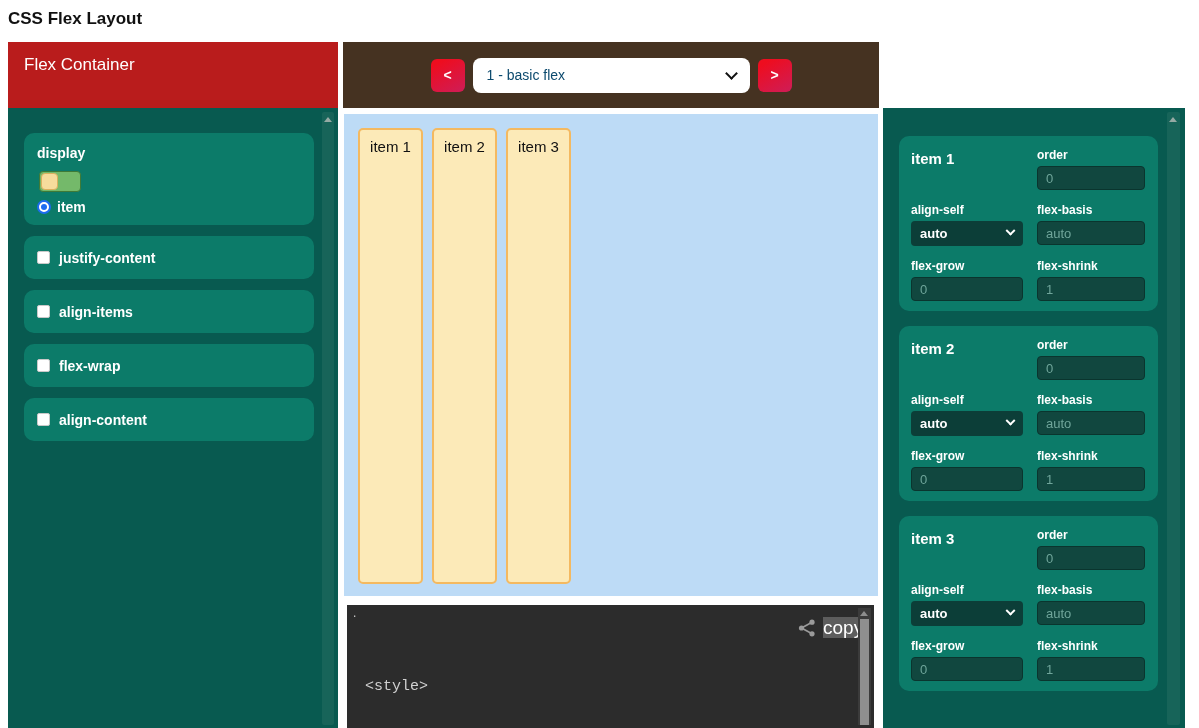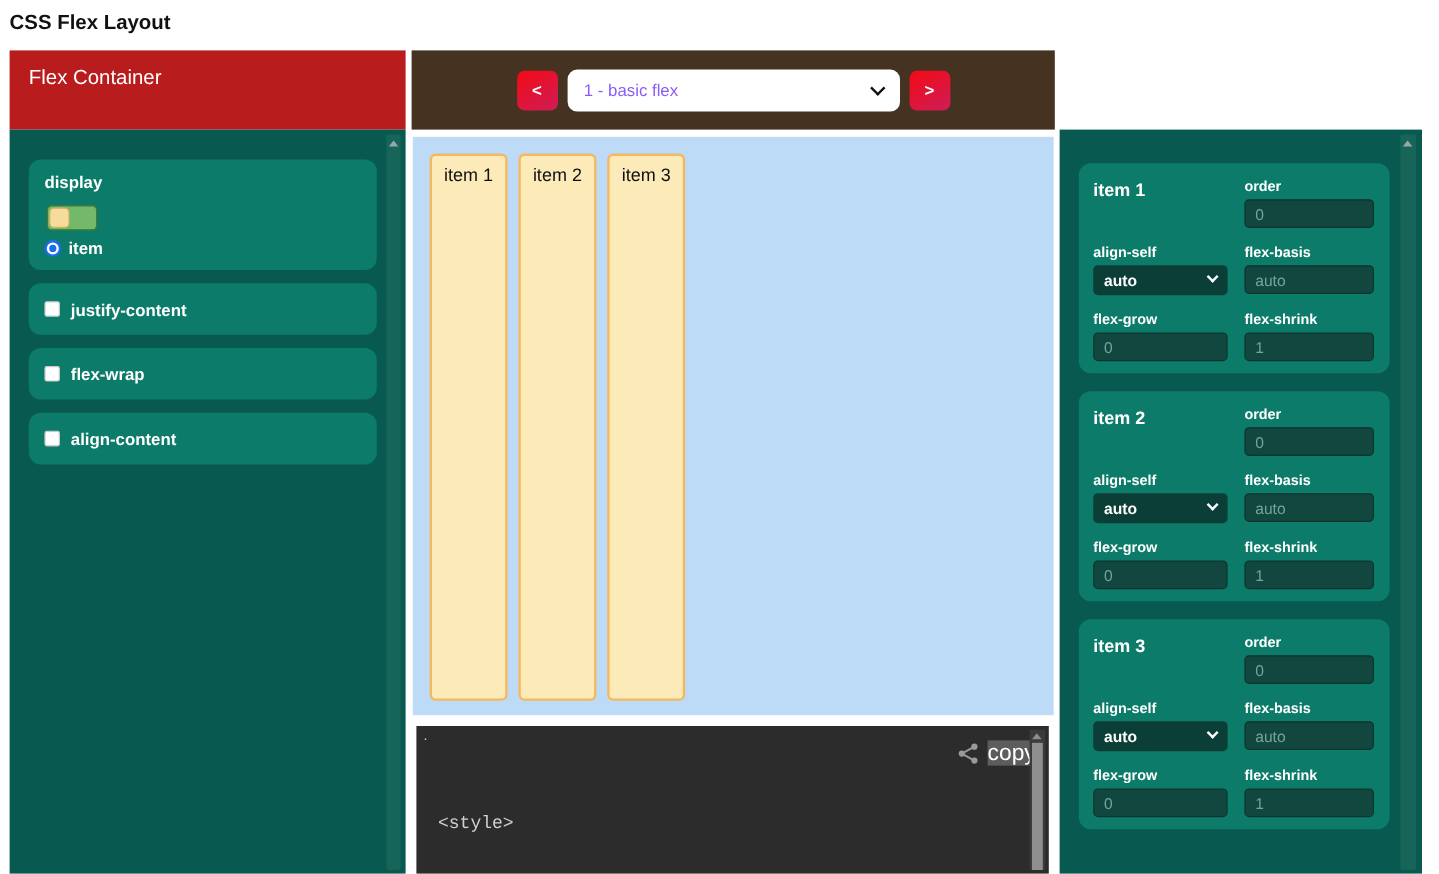--- a/index.html
+++ b/index.html
@@ -41,21 +41,21 @@
            border-radius:50%; background:#1c6cf0; }
 
   
   .mid-col { left:343px; width:536px; }
   .mid-header { height:66px; background:#453221; display:flex; align-items:center;
                 justify-content:center; gap:8px; }
   .nav-btn { width:34px; height:33px; border:none; border-radius:6px; cursor:pointer;
              background:linear-gradient(150deg,#ee0d1f 15%,#d21b51 90%);
              color:#fff; font-size:14px; font-weight:bold; }
   .example-dropdown { width:277px; height:35px; background:#fff; border-radius:8px;
-             display:flex; align-items:center; padding:0 14px; font-size:14px; color:#8b5cf6;
+             display:flex; align-items:center; padding:0 14px; font-size:14px; color:#0c4a6e;
              position:relative; cursor:pointer; }
   .chev-dark { position:absolute; right:14px; top:11px; width:9px; height:9px;
              border-right:2.5px solid #111; border-bottom:2.5px solid #111;
              transform:rotate(45deg); }
 
   .preview { position:absolute; top:72px; left:1px; right:1px; height:482px;
              background:#bddbf6; display:flex; align-items:stretch;
              padding:14px 0 12px 14px; gap:9px; }
   .flex-item { width:65px; background:#fceab8; border:2px solid #f4b960; border-radius:5px;
              text-align:center; padding-top:8px; font-size:15px; color:#111; flex:0 0 auto; }
@@ -120,20 +120,24 @@
         <span class="opt-label">item</span>
       </div>
     </div>
 
     <div class="opt-card simple">
       <span class="checkbox"></span>
       <span class="opt-label">justify-content</span>
     </div>
     <div class="opt-card simple">
       <span class="checkbox"></span>
+      <span class="opt-label">align-items</span>
+    </div>
+    <div class="opt-card simple">
+      <span class="checkbox"></span>
       <span class="opt-label">flex-wrap</span>
     </div>
     <div class="opt-card simple">
       <span class="checkbox"></span>
       <span class="opt-label">align-content</span>
     </div>
 
     <div class="vscroll" style="top:4px;">
       <span class="up-arrow"></span>
     </div>

